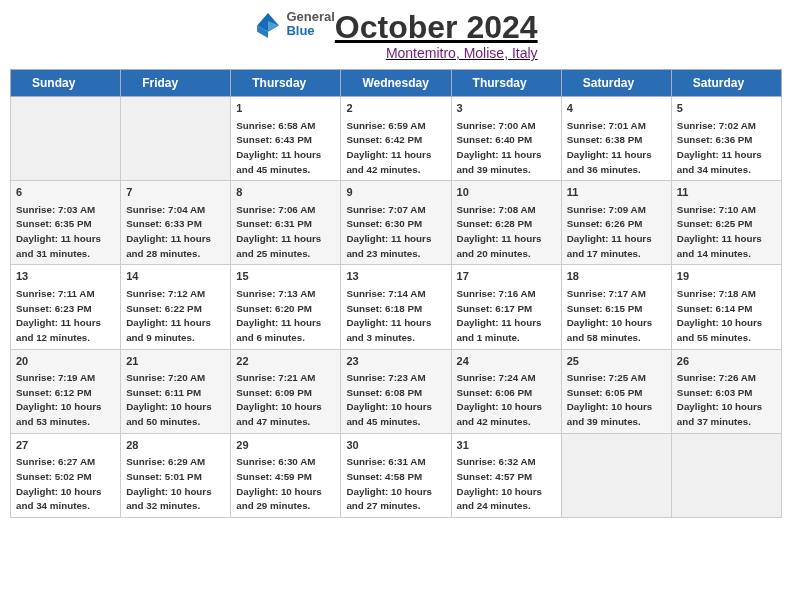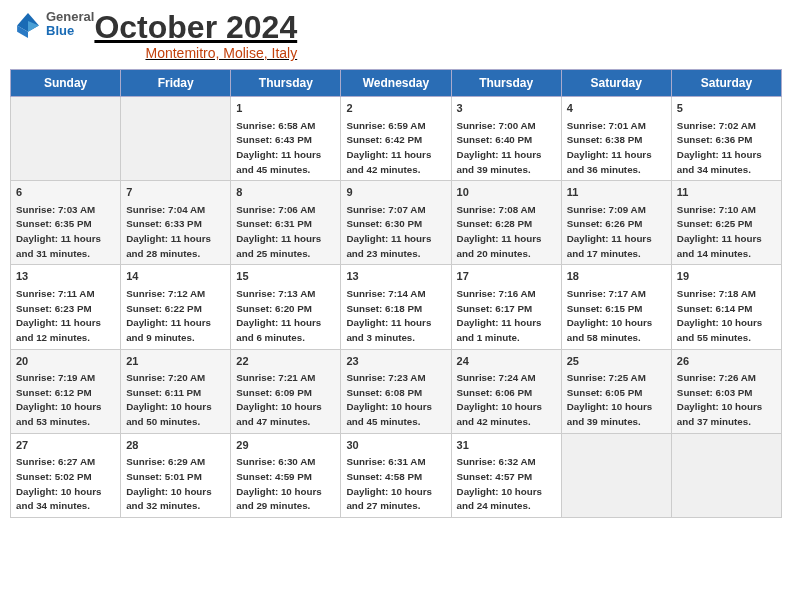--- a/index.html
+++ b/index.html
@@ -5,21 +5,21 @@
     * { box-sizing: border-box; margin: 0; padding: 0; }
     body {
       font-family: Arial, sans-serif;
       background: #fff;
       width: 792px;
       min-height: 612px;
       padding: 10px;
     }
     .header {
       display: flex;
-      justify-content: flex-start;
+      justify-content: center;
       align-items: flex-start;
       margin-bottom: 8px;
       padding: 0 4px;
     }
     .logo {
       display: flex;
       align-items: center;
       gap: 4px;
     }
     .logo-text {
@@ -41,32 +41,32 @@
       text-decoration: underline;
     }
     .month-title {
       font-size: 32px;
       font-weight: bold;
       color: #333;
       line-height: 1.1;
     }
     .location {
       font-size: 14px;
-      color: #c2410c;
+      color: #701a75;
     }
     table {
       width: 100%;
       border-collapse: collapse;
       font-size: 10.5px;
     }
     thead tr th {
       background: #2a6db5;
       color: #fff;
-      text-align: center;
-      padding: 6px 5px;
+      text-align: left;
+      padding: 6px 21px;
       font-size: 12px;
       font-weight: bold;
       border: 1px solid #aac;
     }
     tbody tr td {
       border: 1px solid #ccc;
       vertical-align: top;
       padding: 4px 5px;
       width: calc(100% / 7);
       min-height: 80px;

